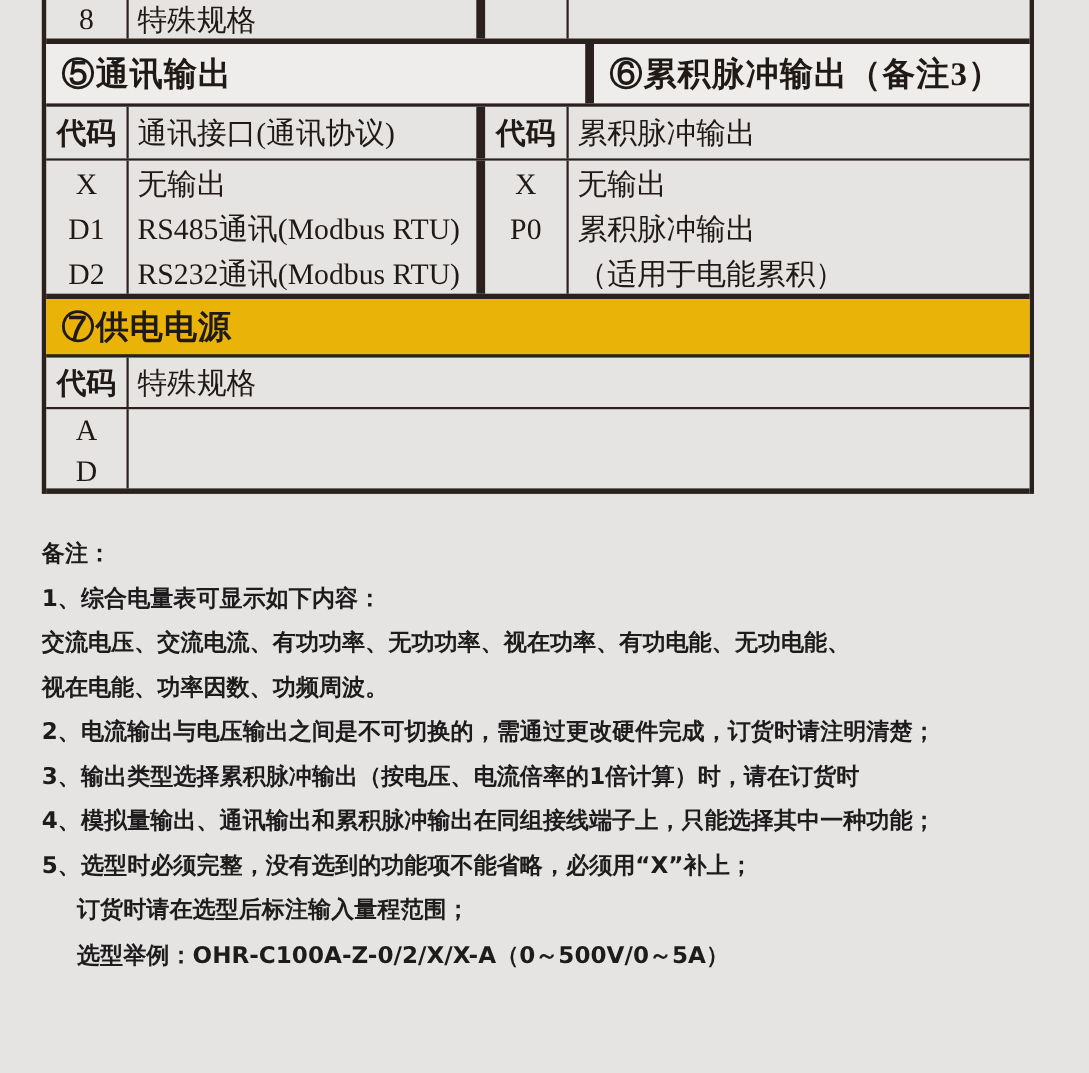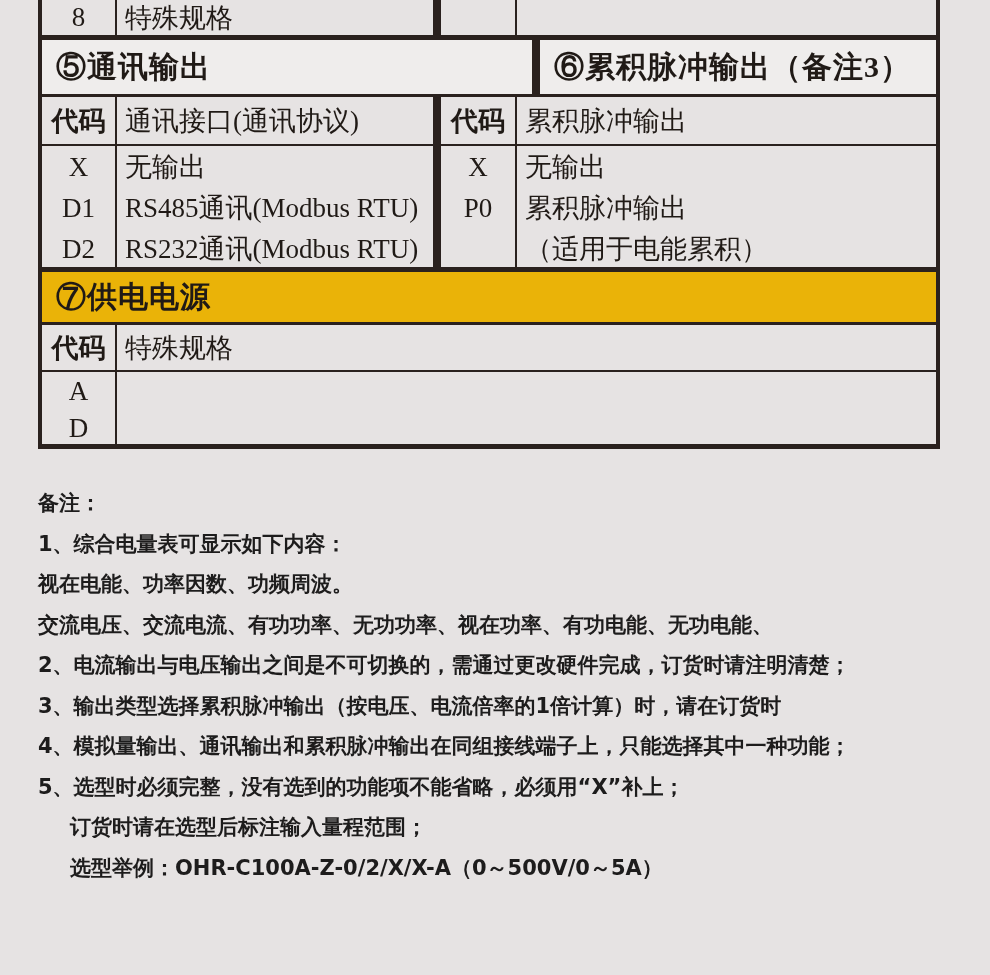--- a/index.html
+++ b/index.html
@@ -127,22 +127,22 @@
         <div>A</div>
         <div>D</div>
       </div>
     </div>
 
   </div>
 
   <div class="notes">
     <div class="note-line">备注：</div>
     <div class="note-line">1、综合电量表可显示如下内容：</div>
+    <div class="note-line">交流电压、交流电流、有功功率、无功功率、视在功率、有功电能、无功电能、</div>
     <div class="note-line">视在电能、功率因数、功频周波。</div>
-    <div class="note-line">交流电压、交流电流、有功功率、无功功率、视在功率、有功电能、无功电能、</div>
     <div class="note-line">2、电流输出与电压输出之间是不可切换的，需通过更改硬件完成，订货时请注明清楚；</div>
     <div class="note-line">3、输出类型选择累积脉冲输出（按电压、电流倍率的1倍计算）时，请在订货时</div>
     <div class="note-line">4、模拟量输出、通讯输出和累积脉冲输出在同组接线端子上，只能选择其中一种功能；</div>
     <div class="note-line">5、选型时必须完整，没有选到的功能项不能省略，必须用“X”补上；</div>
     <div class="note-line note-indent">订货时请在选型后标注输入量程范围；</div>
     <div class="note-line note-indent">选型举例：OHR-C100A-Z-0/2/X/X-A（0～500V/0～5A）</div>
   </div>
 
 </div>
 

